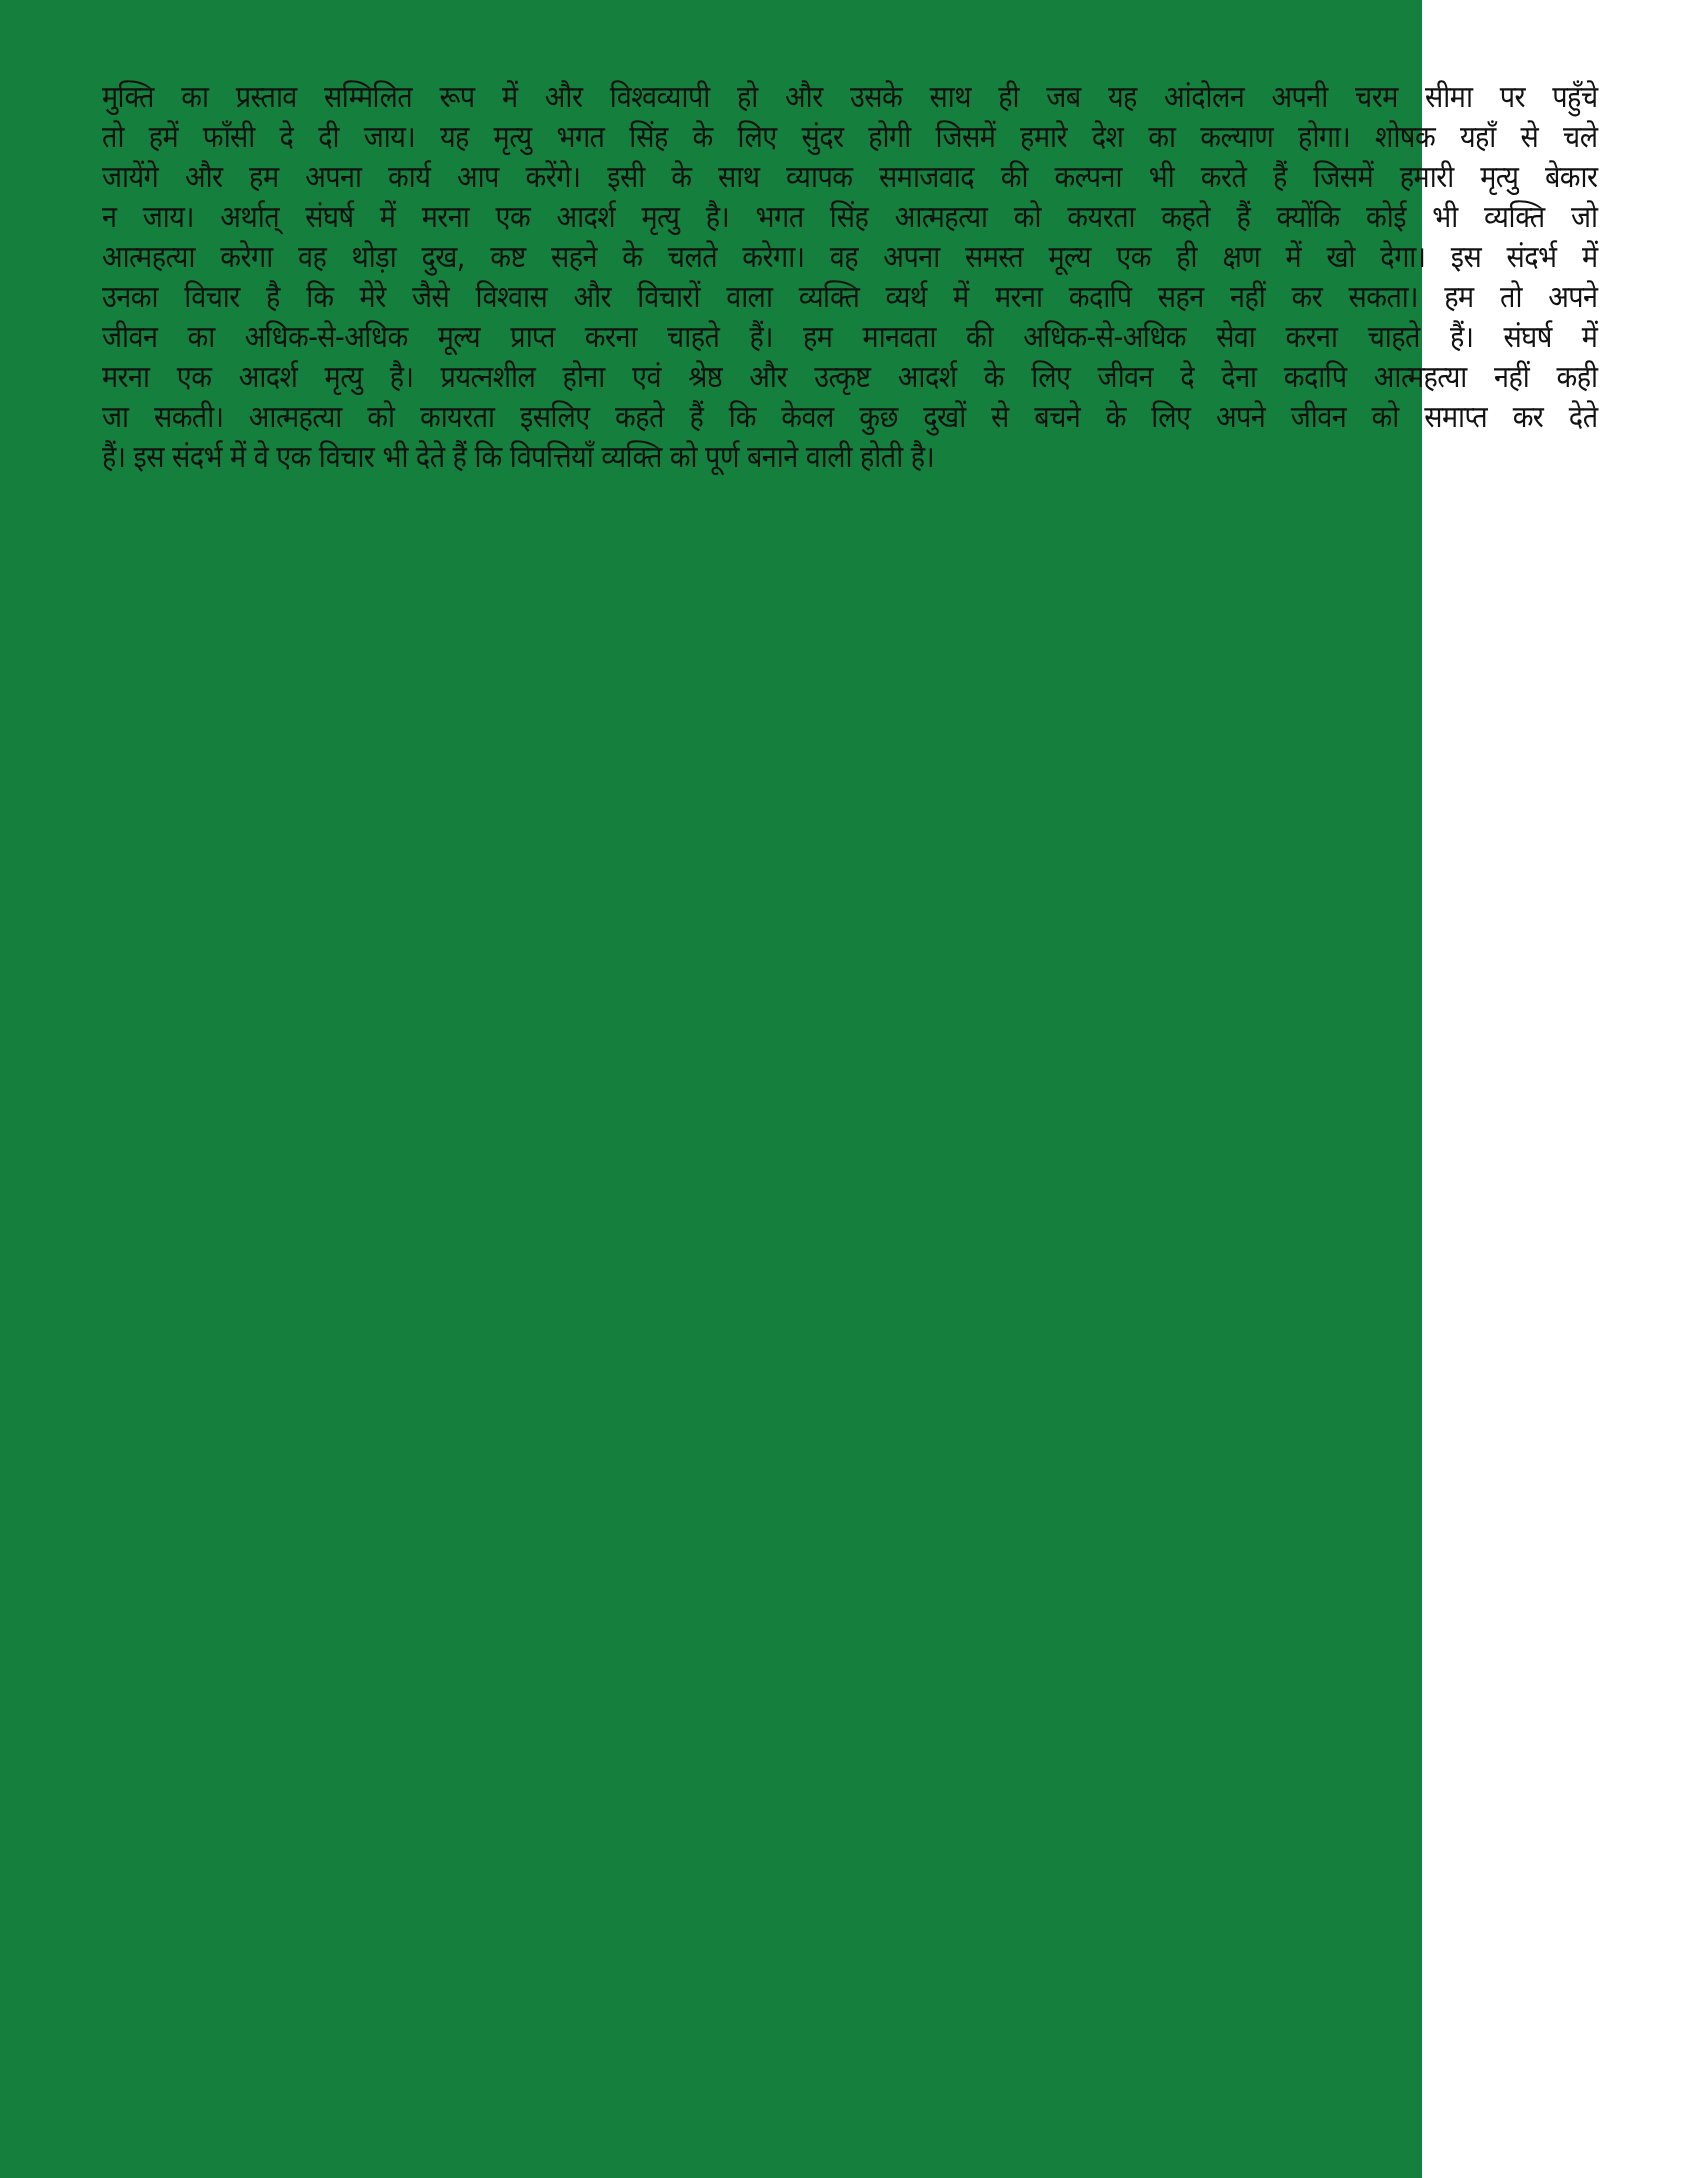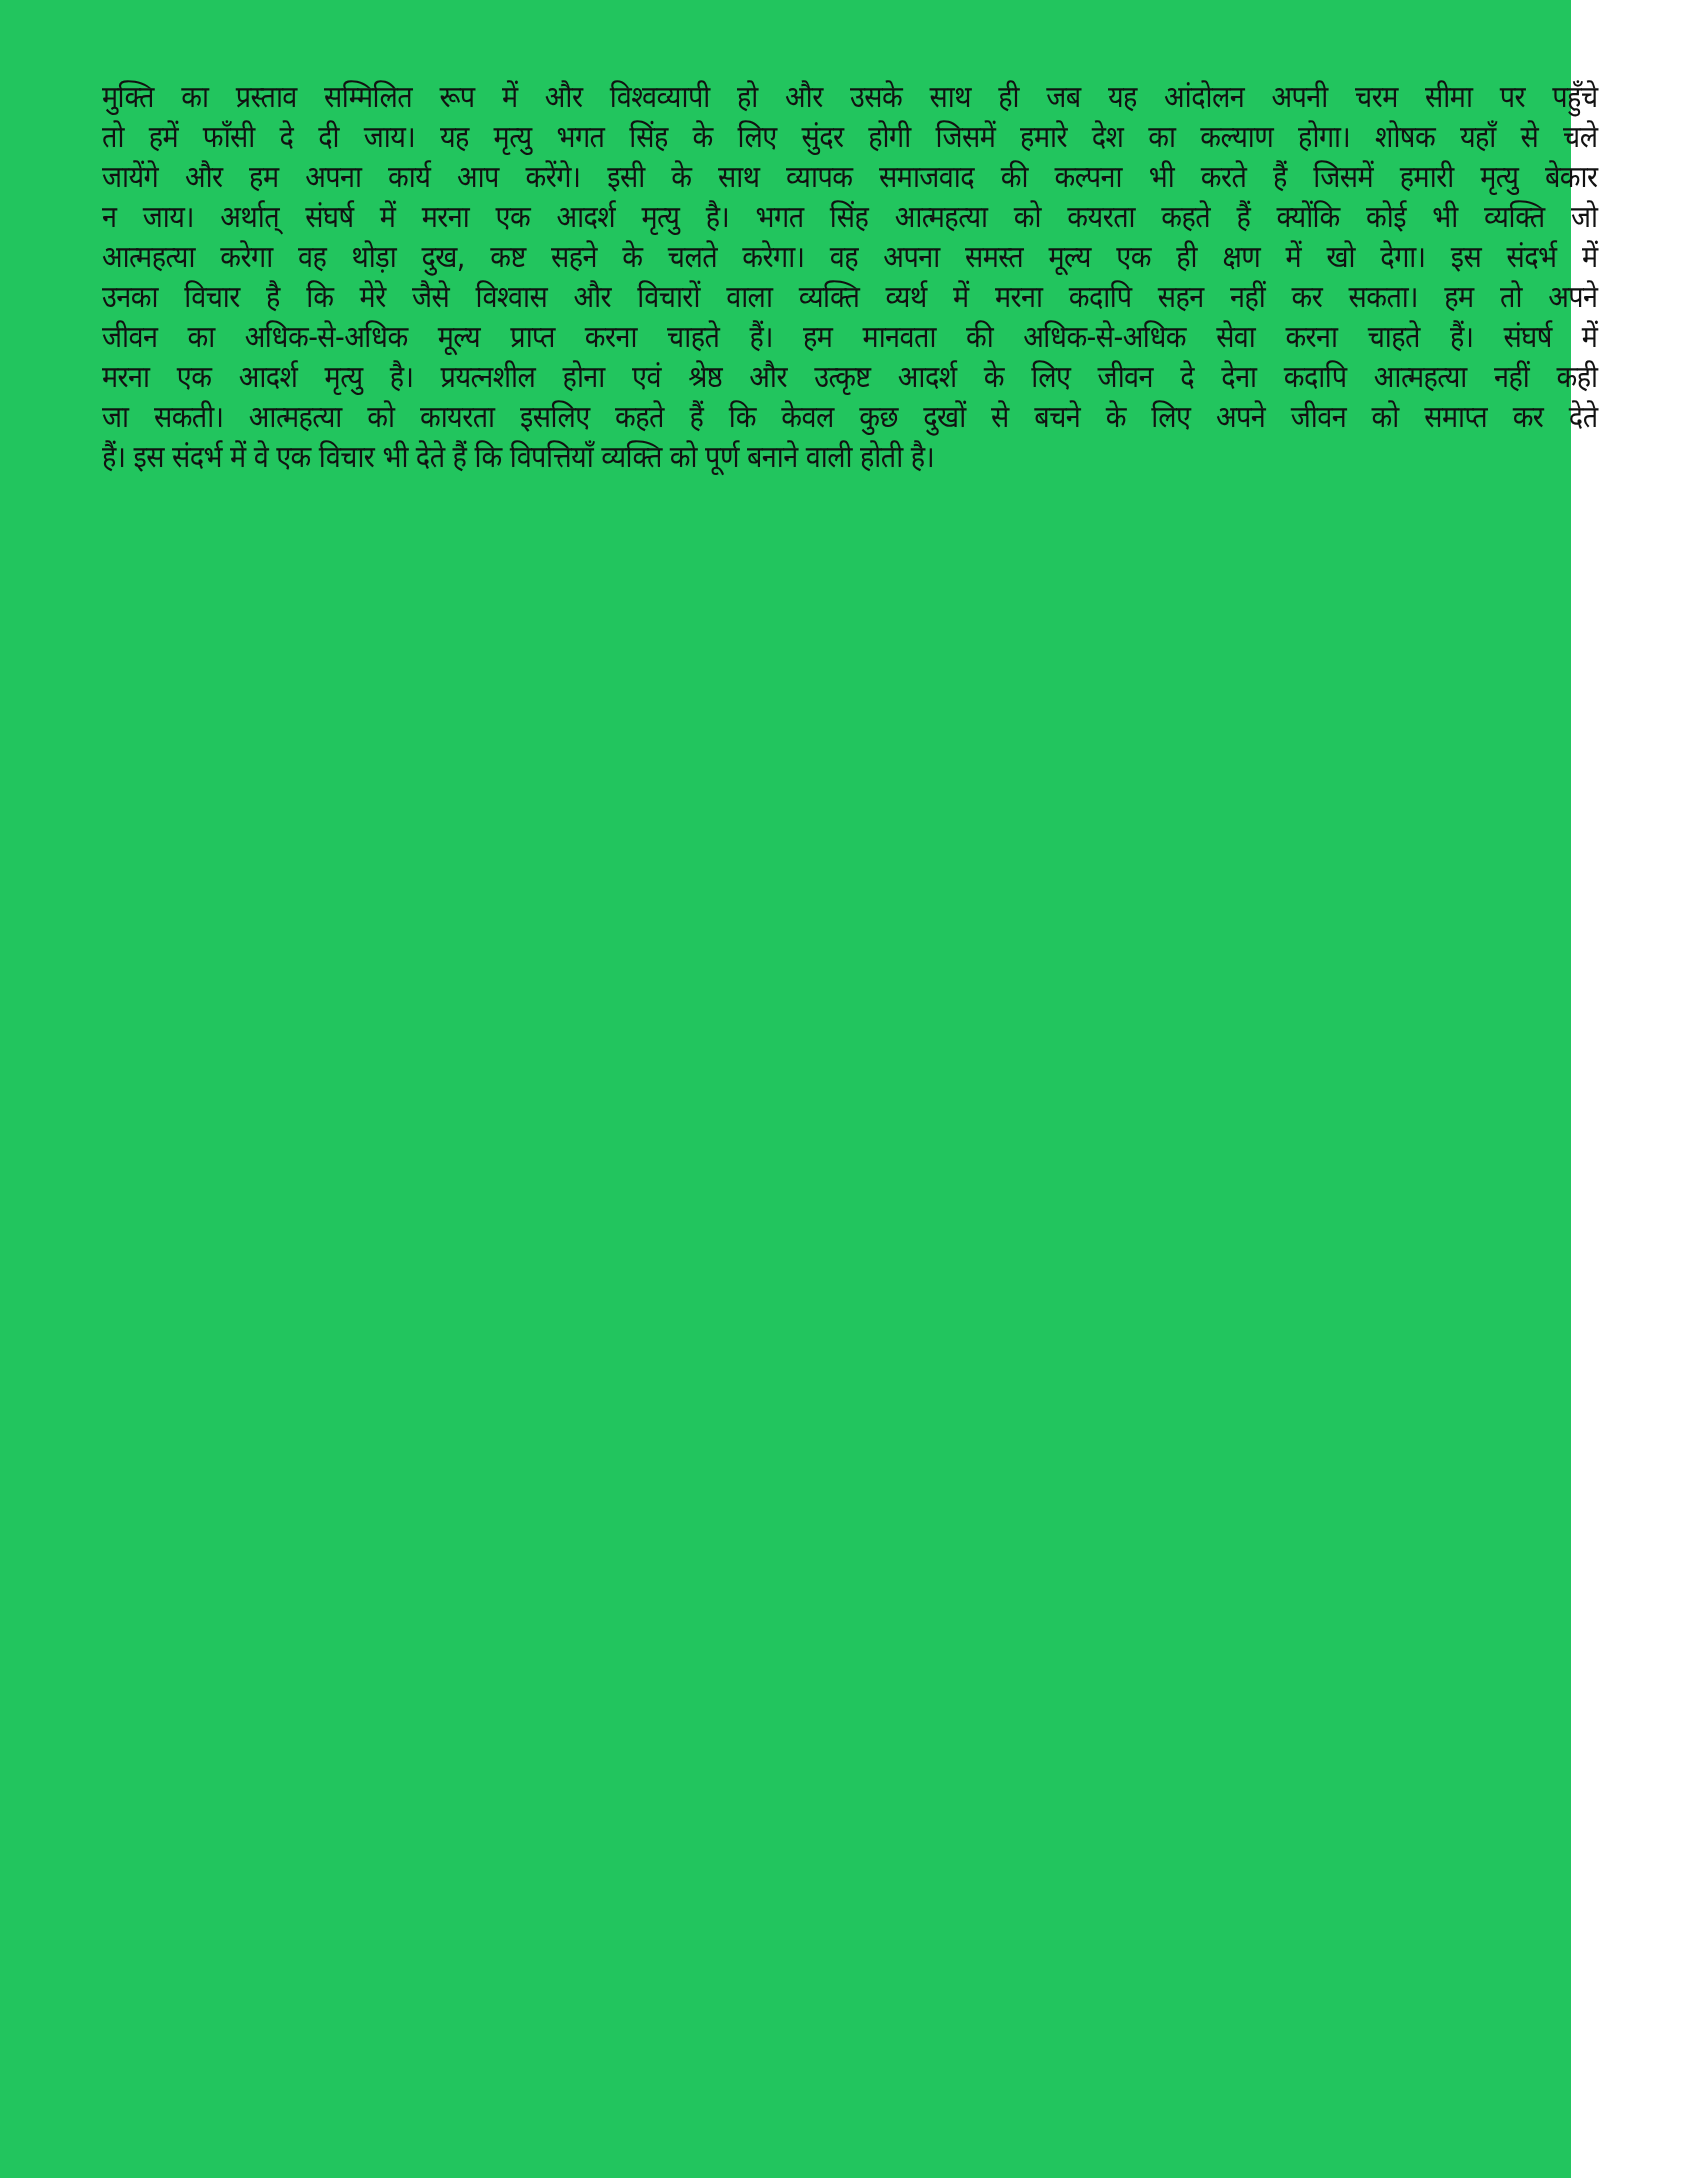--- a/index.html
+++ b/index.html
@@ -12,23 +12,23 @@
       height: 2178px;
       position: relative;
       overflow: hidden;
       font-family: "DejaVu Sans", "Liberation Sans", sans-serif;
       color: #111111;
     }
     .page {
       position: absolute;
       left: 0;
       top: 0;
-      width: 1571px;
+      width: 1422px;
       height: 2178px;
-      background: #22c55e;
+      background: #15803d;
     }
     .text-block {
       position: absolute;
       left: 102px;
       top: 77px;
       width: 1497px;
     }
     .line {
       display: block;
       height: 40px;

